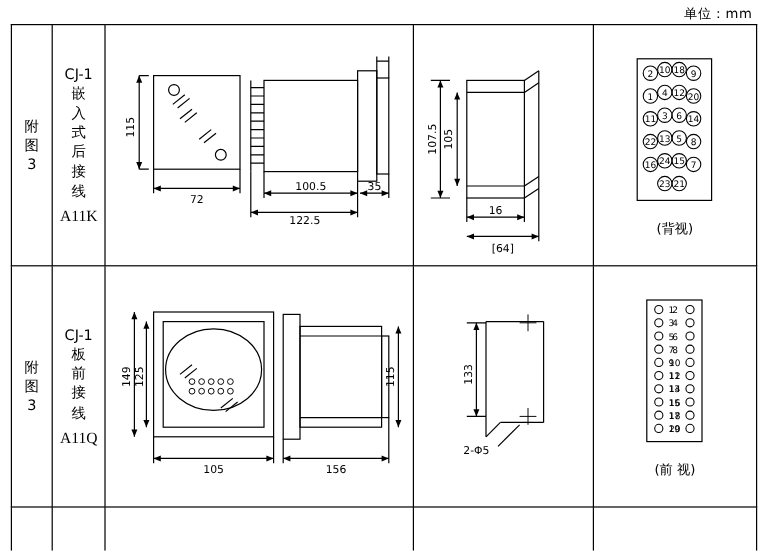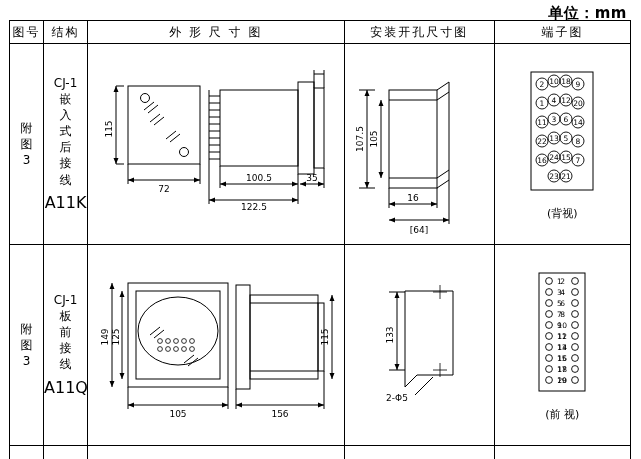--- a/index.html
+++ b/index.html
@@ -15,23 +15,22 @@
     position: relative;
     width: 641px;
     height: 459px;
     overflow: hidden;
     background: #fff;
   }
   .unit-line {
     position: absolute;
     right: 14px;
     top: 4px;
-    font-size: 15px;
+    font-size: 11px;
     letter-spacing: 0.5px;
-    font-weight: bold;
   }
   table.main {
     position: absolute;
     left: 9px;
     top: 20px;
     width: 622px;
     border-collapse: collapse;
     table-layout: fixed;
   }
   table.main td, table.main th {
@@ -56,23 +55,24 @@
   .row-body { height: 200px; }
   .row-foot { height: 38px; }
 
   .vert {
     line-height: 1.35;
     font-size: 12px;
     padding: 4px 0;
   }
   .vert .ch { display: block; }
   .small-code {
-    font-size: 16px;
+    font-size: 13px;
     letter-spacing: 0px;
     padding-top: 4px;
+    font-family: Liberation Serif, serif;
   }
   .cellwrap {
     position: relative;
     width: 100%;
     height: 100%;
   }
   .figcap {
     position: absolute;
     width: 100%;
     text-align: center;
@@ -91,27 +91,20 @@
 
   <table class="main">
     <colgroup>
       <col class="col-a">
         <col class="col-b">
         <col class="col-c">
         <col class="col-d">
         <col class="col-e">
     </colgroup>
     <tbody>
-        <tr>
-      <th class="hdr">图号</th>
-      <th class="hdr">结构</th>
-      <th class="hdr">外 形 尺 寸 图</th>
-      <th class="hdr">安装开孔尺寸图</th>
-      <th class="hdr">端子图</th>
-    </tr>
 
     <tr class="row-body">
       <td>
         <div class="vert">
           <span class="ch">附</span>
           <span class="ch">图</span>
           <span class="ch">3</span>
         </div>
       </td>
       <td>

